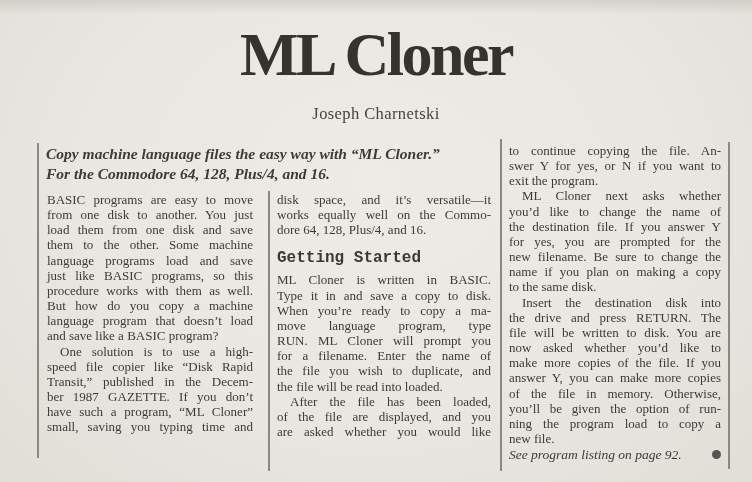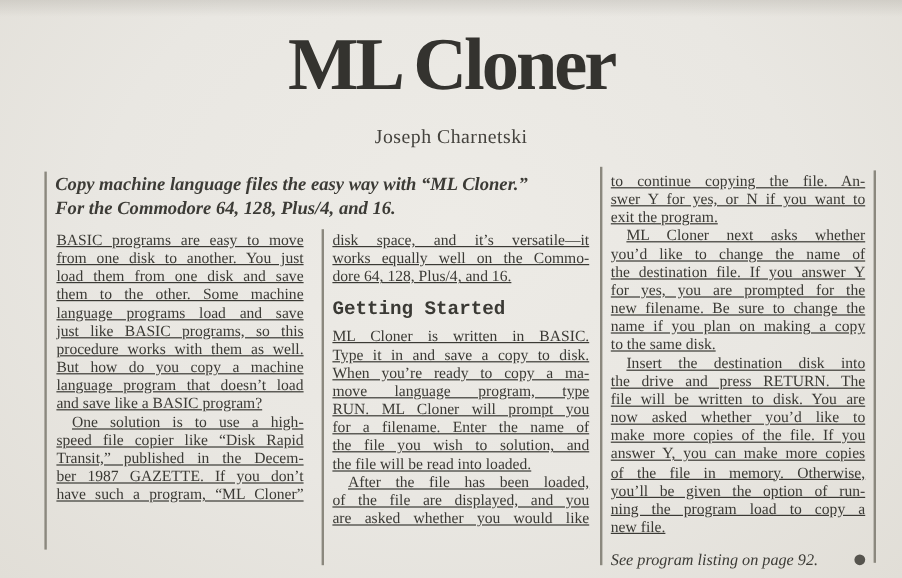--- a/index.html
+++ b/index.html
@@ -41,41 +41,41 @@
   .rule-sep2{left:500px;top:139px;height:332px;}
   .rule-right{left:728px;top:142px;height:327px;}
   .col{
     position:absolute;
     font-size:13px;line-height:15.15px;
     color:#3b3a35;
   }
   .col1{left:47px;top:192px;width:206px;}
   .col2{left:277px;top:192px;width:214px;}
   .col3{left:509px;top:143px;width:212px;}
-  .para{margin:0;text-decoration:underline;}
+  .para{margin:0;}
   .para .line{
     text-align:justify;
     text-align-last:justify;
     white-space:nowrap;
   }
   .para .line.endline{
     text-align-last:left;
   }
   .para.indent .line:first-child{text-indent:13px;}
   .col-heading{
     font-family:Liberation Mono, monospace;
     font-weight:bold;
     font-size:16px;line-height:17px;
     color:#3a3934;
     margin:13px 0 5px 0;
   }
   .footer-line{
     display:flex;align-items:center;justify-content:space-between;
     font-style:italic;font-size:13.5px;line-height:15px;
-    margin-top:13px;
+    margin-top:1px;
     color:#3b3a35;
   }
   .end-mark{
     display:inline-block;width:9px;height:9px;border-radius:50%;
     background:#56544e;flex:0 0 auto;margin-left:6px;
   }
 </style>
 </head>
 <body>
 
@@ -107,37 +107,38 @@
         <div class="line">But how do you copy a machine</div>
         <div class="line">language program that doesn’t load</div>
         <div class="line endline">and save like a BASIC program?</div>
       </div>
       <div class="para indent">
         <div class="line">One solution is to use a high-</div>
         <div class="line">speed file copier like “Disk Rapid</div>
         <div class="line">Transit,” published in the Decem-</div>
         <div class="line">ber 1987 GAZETTE. If you don’t</div>
         <div class="line">have such a program, “ML Cloner”</div>
+        <div class="line">small, saving you typing time and</div>
       </div>
     </div>
   <div class="col col2" id="col-1">
       <div class="para">
         <div class="line">disk space, and it’s versatile—it</div>
         <div class="line">works equally well on the Commo-</div>
         <div class="line endline">dore 64, 128, Plus/4, and 16.</div>
       </div>
       <div class="col-heading">Getting Started</div>
       <div class="para">
         <div class="line">ML Cloner is written in BASIC.</div>
         <div class="line">Type it in and save a copy to disk.</div>
         <div class="line">When you’re ready to copy a ma-</div>
         <div class="line">move language program, type</div>
         <div class="line">RUN. ML Cloner will prompt you</div>
         <div class="line">for a filename. Enter the name of</div>
-        <div class="line">the file you wish to solution, and</div>
+        <div class="line">the file you wish to duplicate, and</div>
         <div class="line endline">the file will be read into loaded.</div>
       </div>
       <div class="para indent">
         <div class="line">After the file has been loaded,</div>
         <div class="line">of the file are displayed, and you</div>
         <div class="line">are asked whether you would like</div>
       </div>
     </div>
   <div class="col col3" id="col-2">
       <div class="para">

